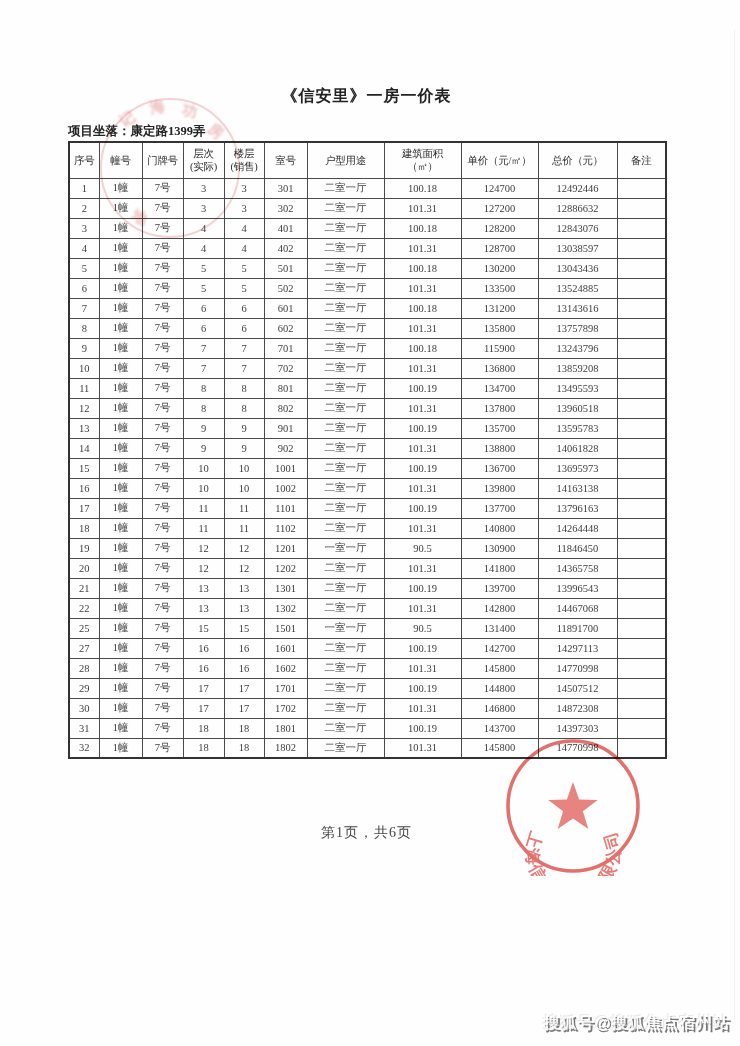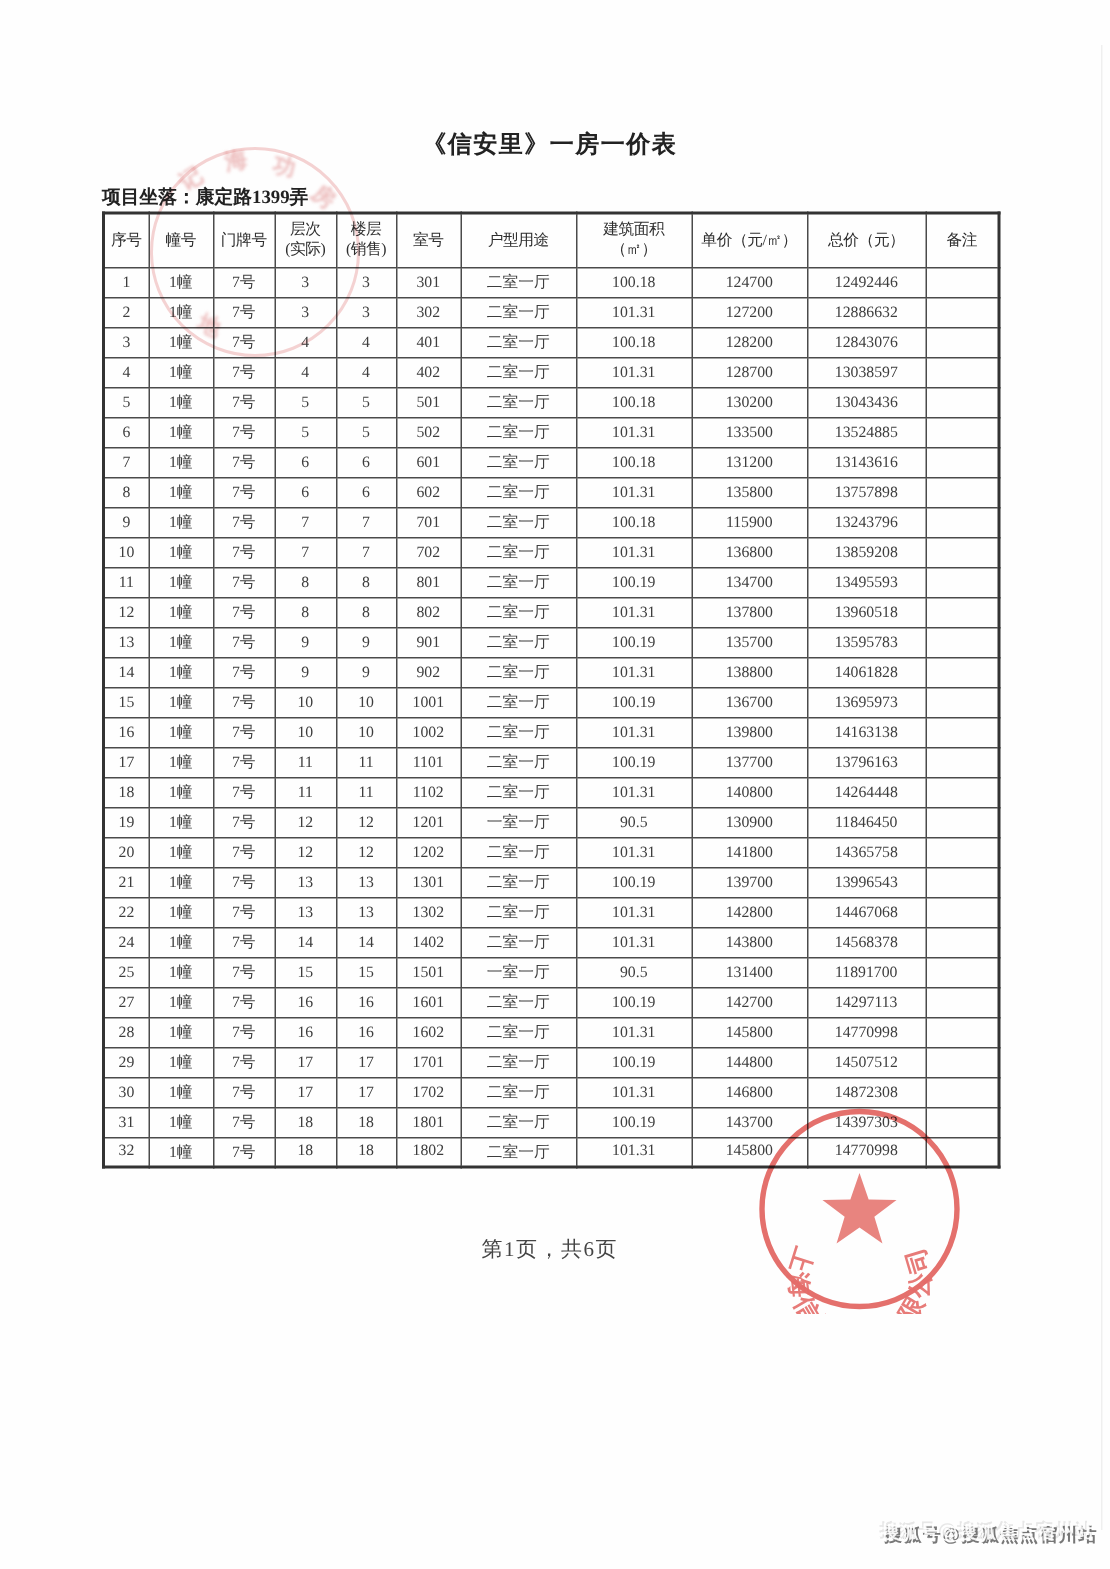--- a/index.html
+++ b/index.html
@@ -56,21 +56,21 @@
   .g3{ left:106px; top:22px;  transform:rotate(38deg);  }
   .g4{ left:30px;  top:108px; transform:rotate(24deg);  }
   
   .stamp-bottom {
     position:absolute; left:503px; top:736px; width:140px; height:140px;
     mix-blend-mode:multiply; pointer-events:none; opacity:0.88;
   }
   .watermark {
     position:absolute; top:1013px; right:10px;
     font-family:"Liberation Sans","DejaVu Sans",sans-serif;
-    font-size:12px; font-weight:bold; letter-spacing:1px;
+    font-size:16px; font-weight:bold; letter-spacing:1px;
     color:rgba(255,255,255,0.92);
     text-shadow:2px 2px 0 rgba(95,95,95,0.85), -1px -1px 0 rgba(215,215,215,0.6);
   }
 </style>
 </head>
 <body>
 
 <div class="sheet">
   <div class="page-edge"></div>
 
@@ -390,33 +390,20 @@
           <td>13</td>
           <td>13</td>
           <td>1302</td>
           <td>二室一厅</td>
           <td>101.31</td>
           <td>142800</td>
           <td>14467068</td>
           <td></td>
         </tr>
         <tr>
-          <td>24</td>
-          <td>1幢</td>
-          <td>7号</td>
-          <td>14</td>
-          <td>14</td>
-          <td>1402</td>
-          <td>二室一厅</td>
-          <td>101.31</td>
-          <td>143800</td>
-          <td>14568378</td>
-          <td></td>
-        </tr>
-        <tr>
           <td>25</td>
           <td>1幢</td>
           <td>7号</td>
           <td>15</td>
           <td>15</td>
           <td>1501</td>
           <td>一室一厅</td>
           <td>90.5</td>
           <td>131400</td>
           <td>11891700</td>

